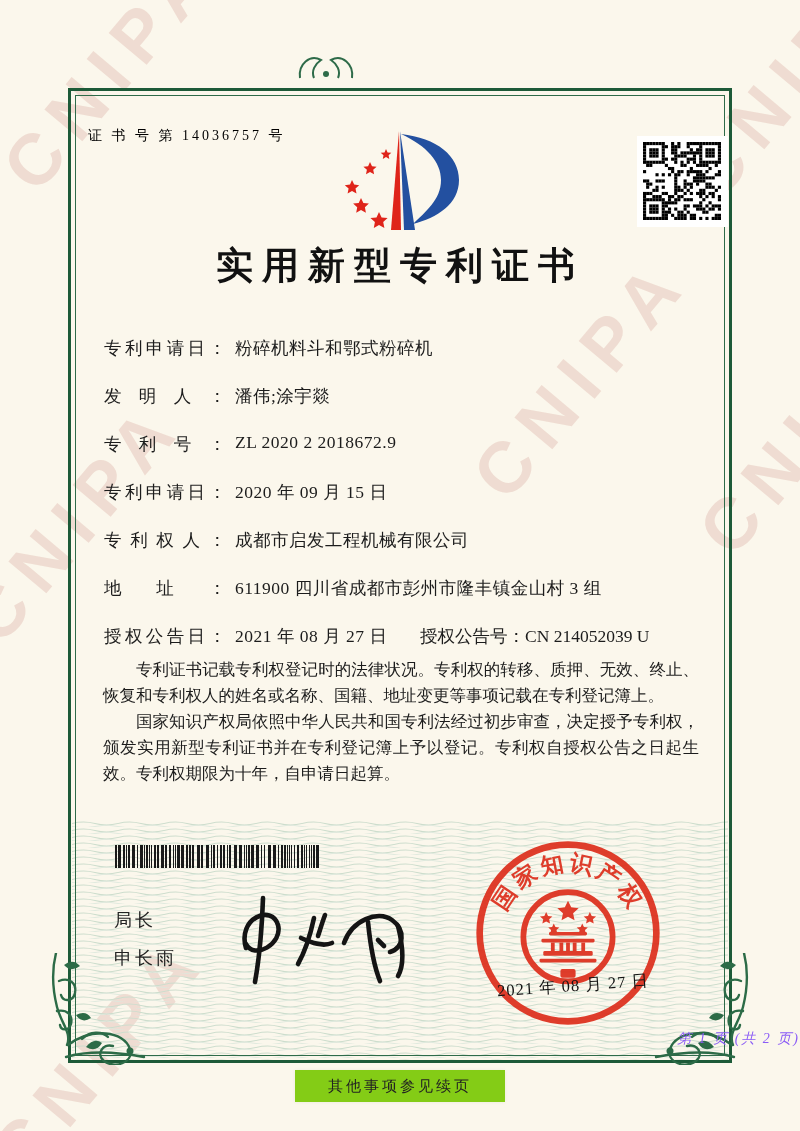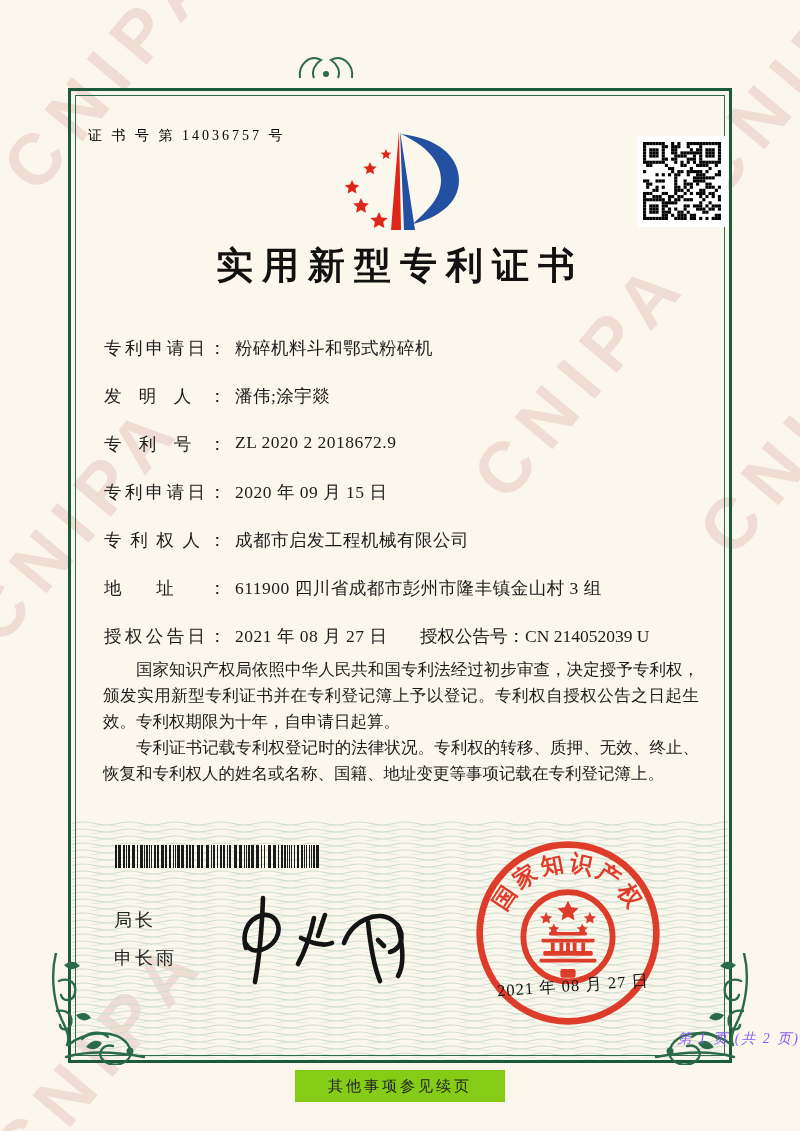--- a/index.html
+++ b/index.html
@@ -530,22 +530,22 @@
       <span class="grant-first">
         <span class="flabel">授权公告日：</span><span class="fvalue">2021 年 08 月 27 日</span>
       </span>
       <span>
         <span>授权公告号：</span><span>CN 214052039 U</span>
       </span>
     </div>
   </div>
 
   <div class="paras">
+    <p>专利证书记载专利权登记时的法律状况。专利权的转移、质押、无效、终止、恢复和专利权人的姓名或名称、国籍、地址变更等事项记载在专利登记簿上。</p>
     <p>国家知识产权局依照中华人民共和国专利法经过初步审查，决定授予专利权，颁发实用新型专利证书并在专利登记簿上予以登记。专利权自授权公告之日起生效。专利权期限为十年，自申请日起算。</p>
-    <p>专利证书记载专利权登记时的法律状况。专利权的转移、质押、无效、终止、恢复和专利权人的姓名或名称、国籍、地址变更等事项记载在专利登记簿上。</p>
   </div>
 
   <svg id="barcode" class="barcode" width="206" height="23">
       <rect x="0" y="0" width="2" height="23" fill="#1a1a1a"></rect>
       <rect x="3" y="0" width="3" height="23" fill="#1a1a1a"></rect>
       <rect x="8" y="0" width="2" height="23" fill="#1a1a1a"></rect>
       <rect x="11" y="0" width="1" height="23" fill="#1a1a1a"></rect>
       <rect x="13" y="0" width="2" height="23" fill="#1a1a1a"></rect>
       <rect x="17" y="0" width="3" height="23" fill="#1a1a1a"></rect>
       <rect x="22" y="0" width="1" height="23" fill="#1a1a1a"></rect>

